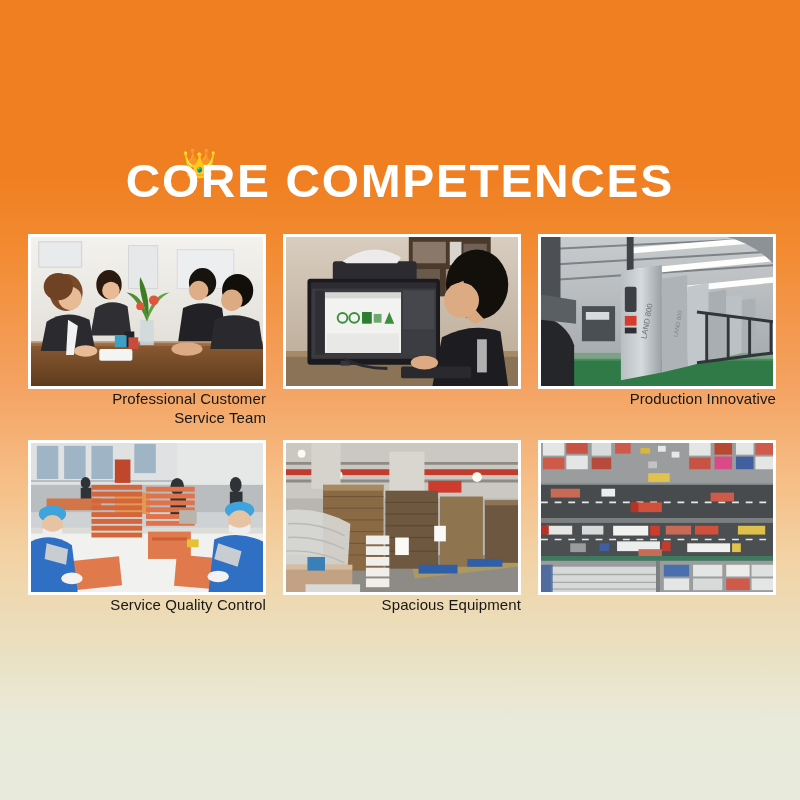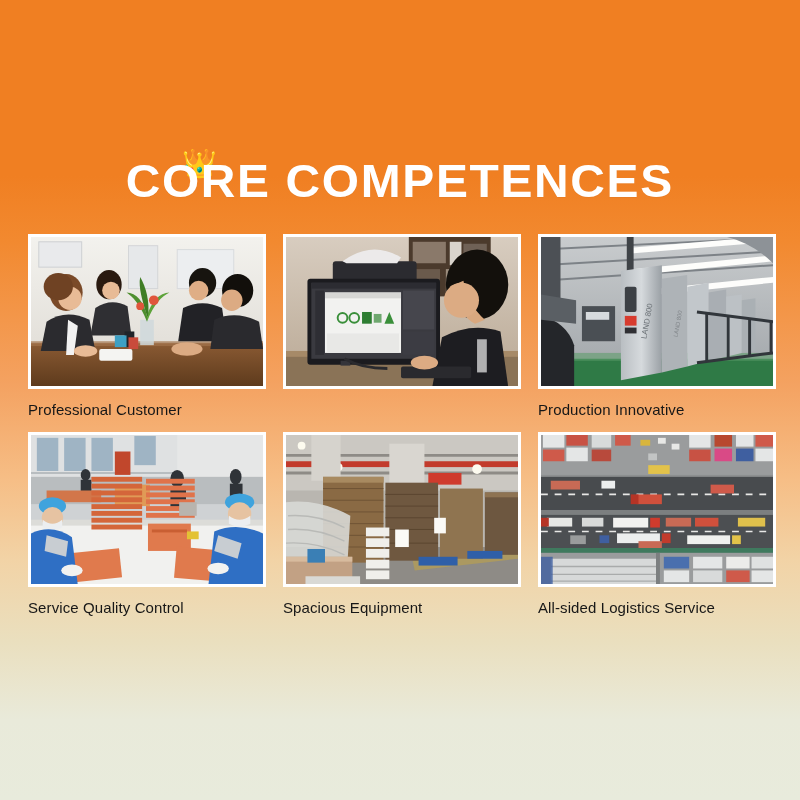--- a/index.html
+++ b/index.html
@@ -69,22 +69,22 @@
   .photo {
     width:238px; height:155px;
     border:3px solid #FFFFFF;
     overflow:hidden;
     position:relative;
     background:#cfcfcf;
   }
   .photo > svg { display:block; width:100%; height:100%; }
 
   .caption {
-    margin-top:11px;
-    text-align:left;
+    margin-top:0;
+    text-align:right;
     color:#171717;
     font-size:15px;
     line-height:19px;
     font-weight:500;
     font-family:"Liberation Sans", sans-serif;
     letter-spacing:0.1px;
   }
   .caption .ln { display:block; }
   .caption .ln:empty { display:none; }
 </style>
@@ -156,20 +156,21 @@
           <rect x="70" y="116" width="34" height="12" rx="2" fill="#f4f4f2"></rect>
           <ellipse cx="160" cy="116" rx="16" ry="7" fill="#dcab83"></ellipse>
           <ellipse cx="56" cy="118" rx="12" ry="6" fill="#e8bb96"></ellipse>
           <rect x="96" y="98" width="10" height="16" fill="#20242a"></rect>
           <rect x="86" y="102" width="12" height="12" fill="#3ea0c4"></rect>
           <rect x="100" y="104" width="10" height="12" fill="#c94b3b"></rect>
         </svg>
       </div>
       <div class="caption">
         <span class="ln">Professional Customer</span>
+        <span class="ln">Service Team</span>
       </div>
     </div>
 
     <div class="card">
       <div class="photo">
         <svg viewBox="0 0 238 155" preserveAspectRatio="xMidYMid slice">
           <defs>
             <linearGradient id="c2bg" x1="0" y1="0" x2="0" y2="1">
               <stop offset="0" stop-color="#d8cdc0"></stop>
                 <stop offset="1" stop-color="#b9a894"></stop>
@@ -544,20 +545,16 @@
             <rect x="156" y="126" width="30" height="12" fill="#e4e6e6"></rect>
             <rect x="156" y="140" width="30" height="12" fill="#d8dada"></rect>
             <rect x="190" y="126" width="24" height="12" fill="#ececea"></rect>
             <rect x="190" y="140" width="24" height="12" fill="#cf5a4a"></rect>
             <rect x="216" y="126" width="22" height="12" fill="#dfe1e1"></rect>
             <rect x="216" y="140" width="22" height="12" fill="#e4e6e6"></rect>
           </g>
           <rect x="118" y="122" width="4" height="33" fill="#7c7f80"></rect>
         </svg>
       </div>
-      <div class="caption">
-        <span class="ln">All-sided Logistics Service</span>
-
-      </div>
     </div>
 
   </div>
 </div>
 
 </body></html>

